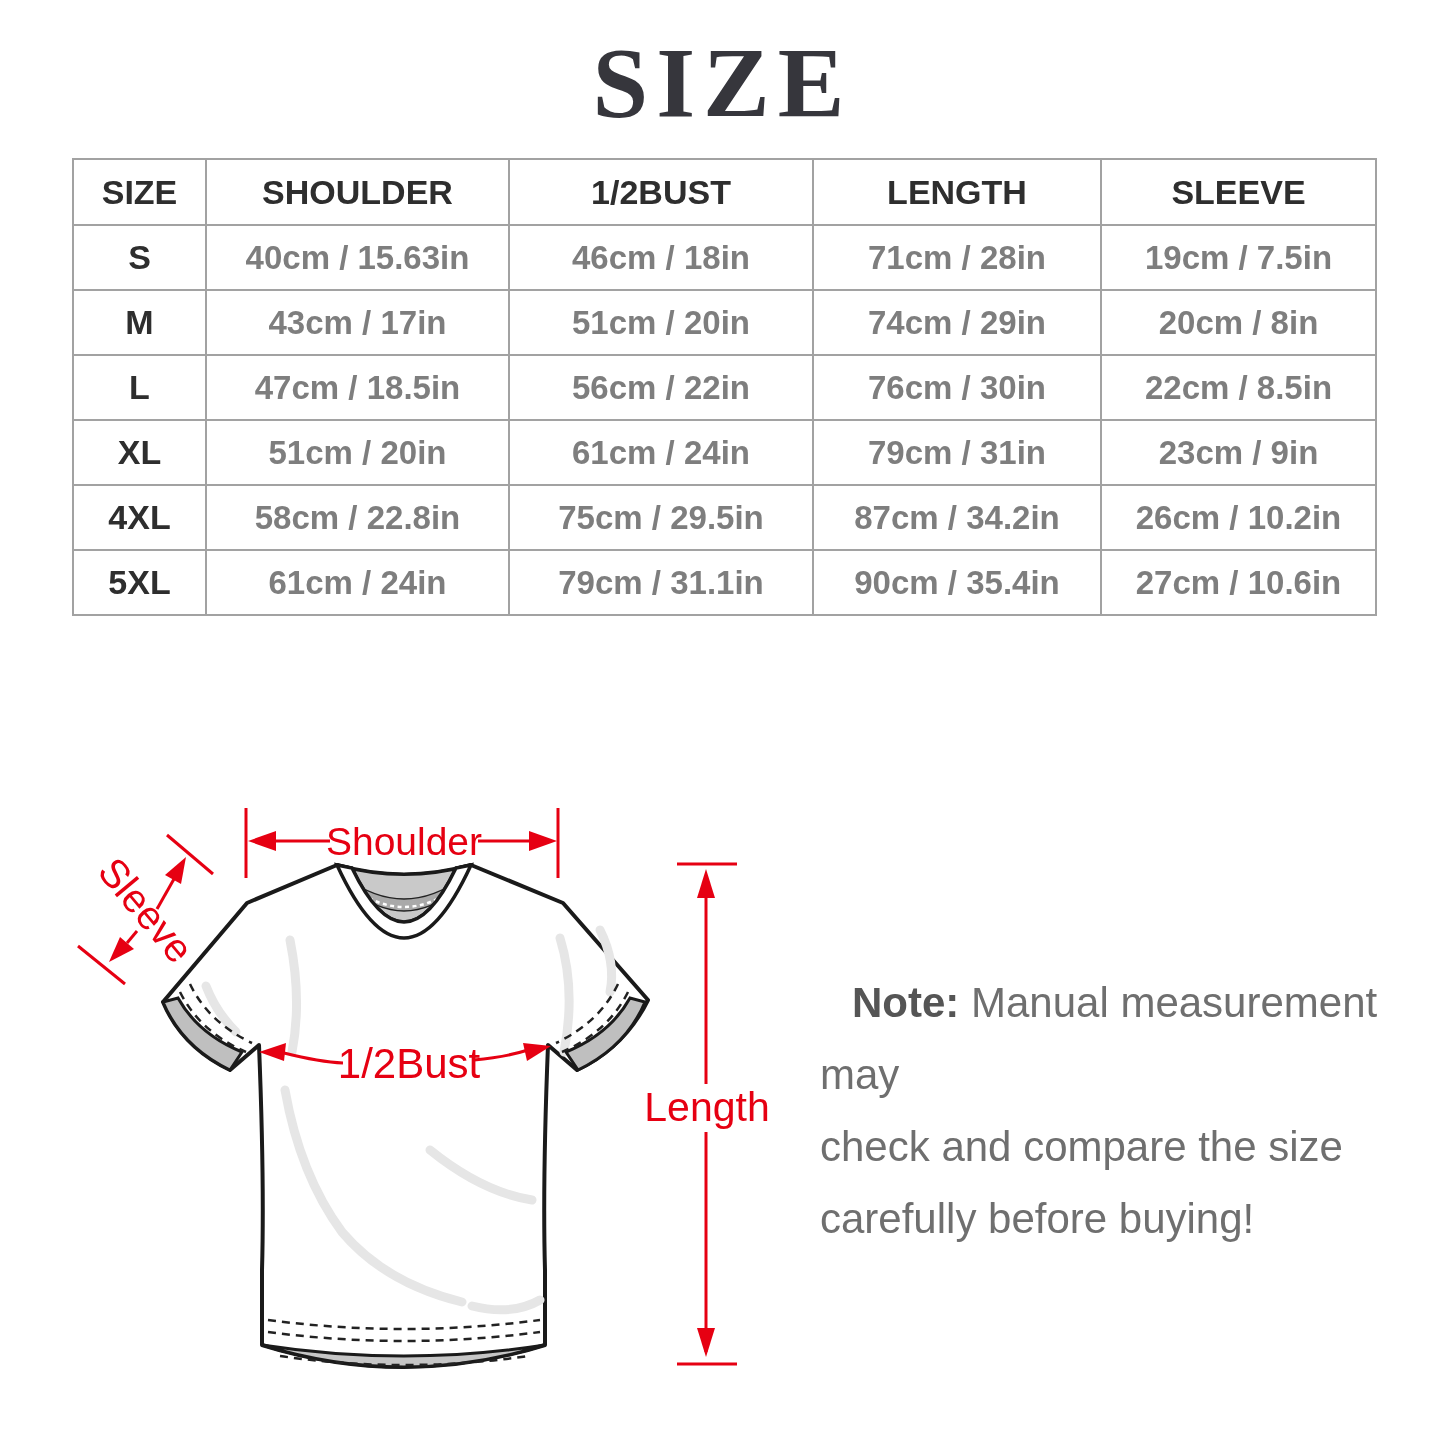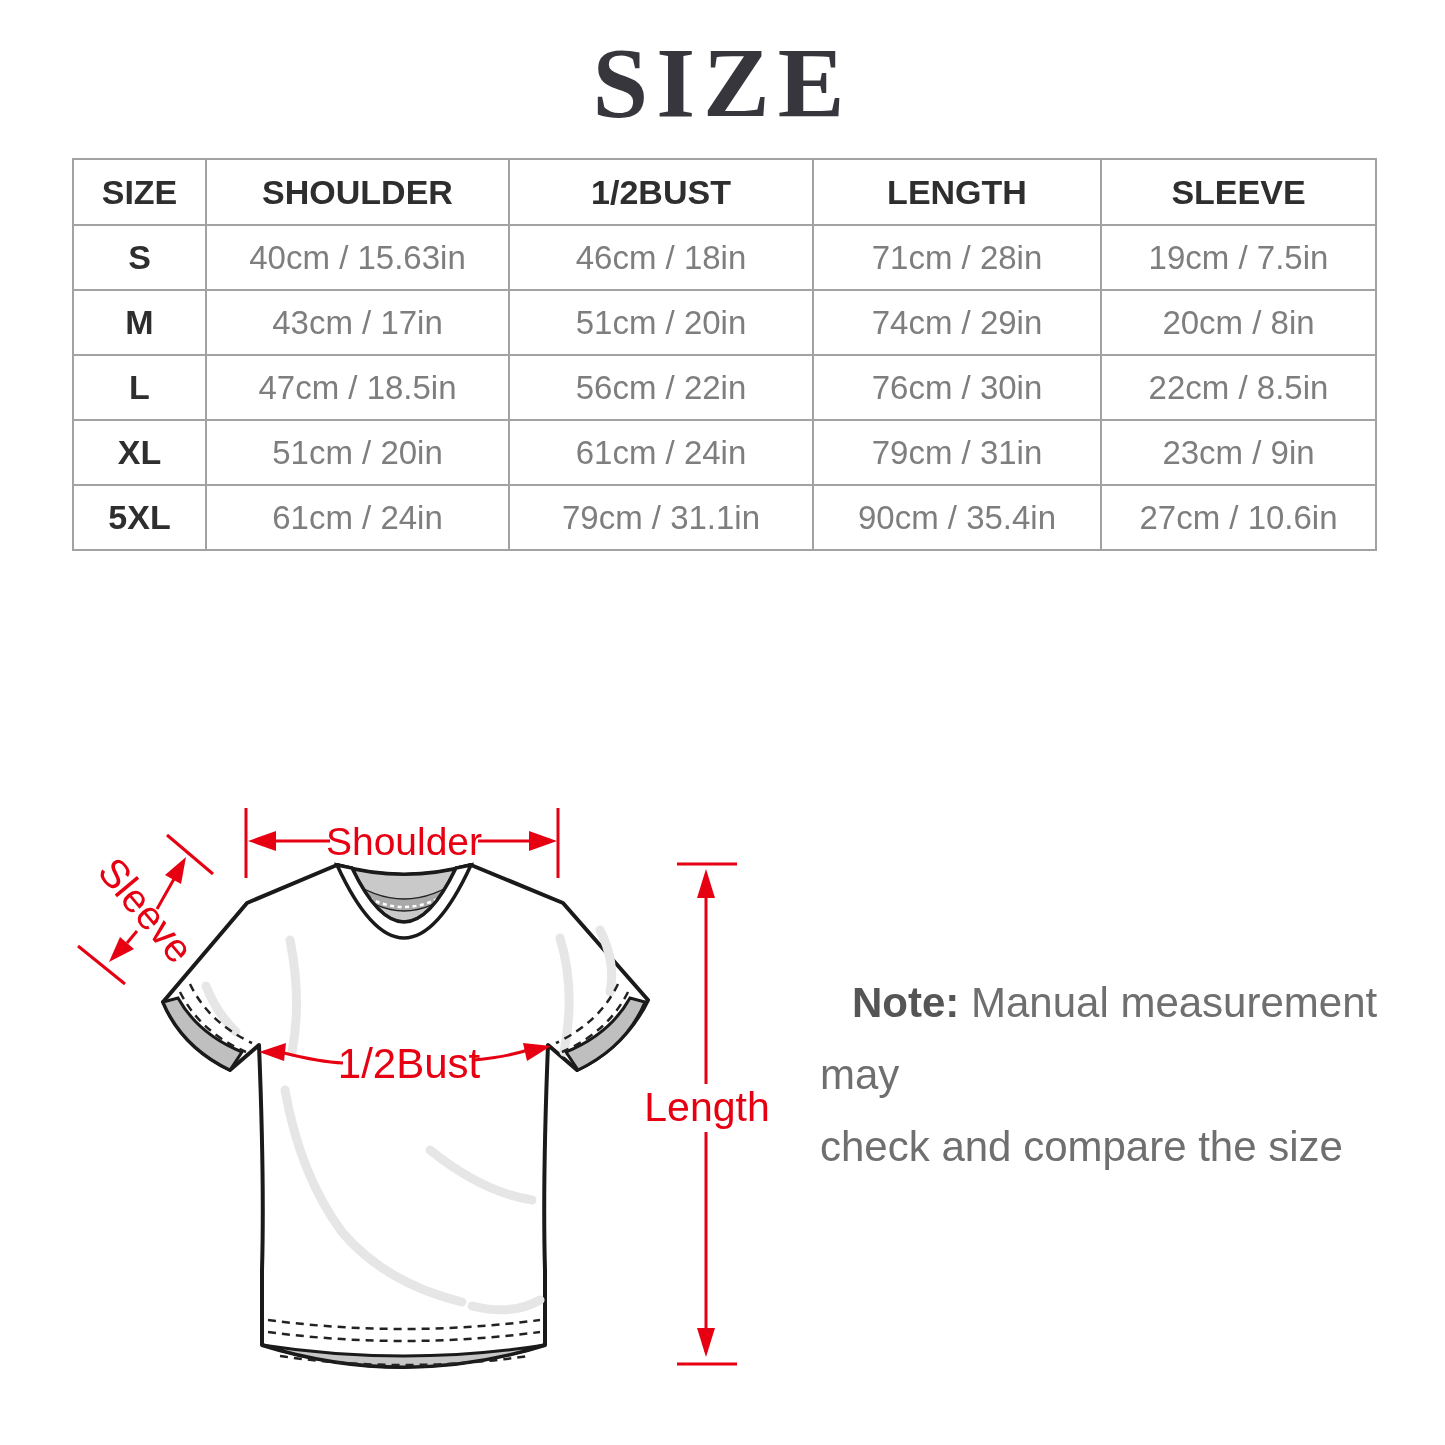--- a/index.html
+++ b/index.html
@@ -16,21 +16,21 @@
   
   table.size-table{
     position:absolute;left:72px;top:158px;width:1303px;
     border-collapse:collapse;table-layout:fixed;
   }
   .size-table th,.size-table td{
     border:2px solid #a2a2a2;text-align:center;vertical-align:middle;
     padding:0;white-space:nowrap;
   }
   .size-table th{height:64px;font-size:34px;font-weight:700;color:#2e2e2e;}
-  .size-table td{height:63px;font-size:33px;font-weight:400;color:#7e7e7e;}
+  .size-table td{height:63px;font-size:33px;font-weight:700;color:#7e7e7e;}
   .size-table td.size-cell{font-size:34px;font-weight:700;color:#2e2e2e;}
   
   svg.diagram{position:absolute;left:0;top:0;}
   .red-label{
     position:absolute;color:#e60012;font-size:41px;line-height:1;
     text-align:center;white-space:nowrap;
   }
   .lbl-shoulder{left:304px;top:822px;width:200px;font-size:39px;}
   .lbl-sleeve{
     left:146px;top:910px;width:auto;font-size:40px;
@@ -88,20 +88,27 @@
     <td>22cm / 8.5in</td>
   </tr>
   <tr>
     <td class="size-cell">XL</td>
     <td>51cm / 20in</td>
     <td>61cm / 24in</td>
     <td>79cm / 31in</td>
     <td>23cm / 9in</td>
   </tr>
   <tr>
+    <td class="size-cell">4XL</td>
+    <td>58cm / 22.8in</td>
+    <td>75cm / 29.5in</td>
+    <td>87cm / 34.2in</td>
+    <td>26cm / 10.2in</td>
+  </tr>
+  <tr>
     <td class="size-cell">5XL</td>
     <td>61cm / 24in</td>
     <td>79cm / 31.1in</td>
     <td>90cm / 35.4in</td>
     <td>27cm / 10.6in</td>
   </tr>
 </tbody>
   </table>
 
 <svg class="diagram" width="1445" height="1445" viewBox="0 0 1445 1445">
@@ -187,13 +194,14 @@
 </svg>
 
 <div class="red-label lbl-shoulder">Shoulder</div>
 <div class="red-label lbl-sleeve">Sleeve</div>
 <div class="red-label lbl-bust">1/2Bust</div>
 <div class="red-label lbl-length">Length</div>
 
 <div class="note-block">
   <div><span class="note-prefix">Note:</span><span> Manual measurement may</span></div>
   <div>check and compare the size</div>
+  <div>carefully before buying!</div>
 </div>
 
 </body></html>

